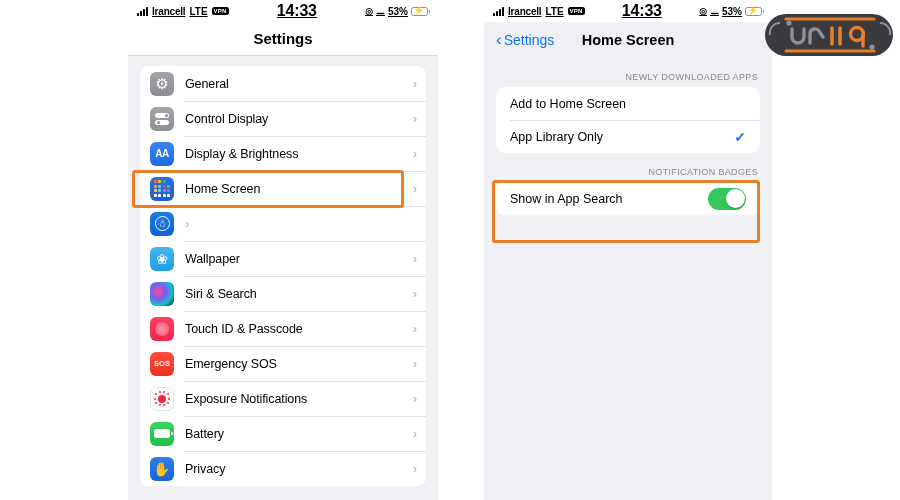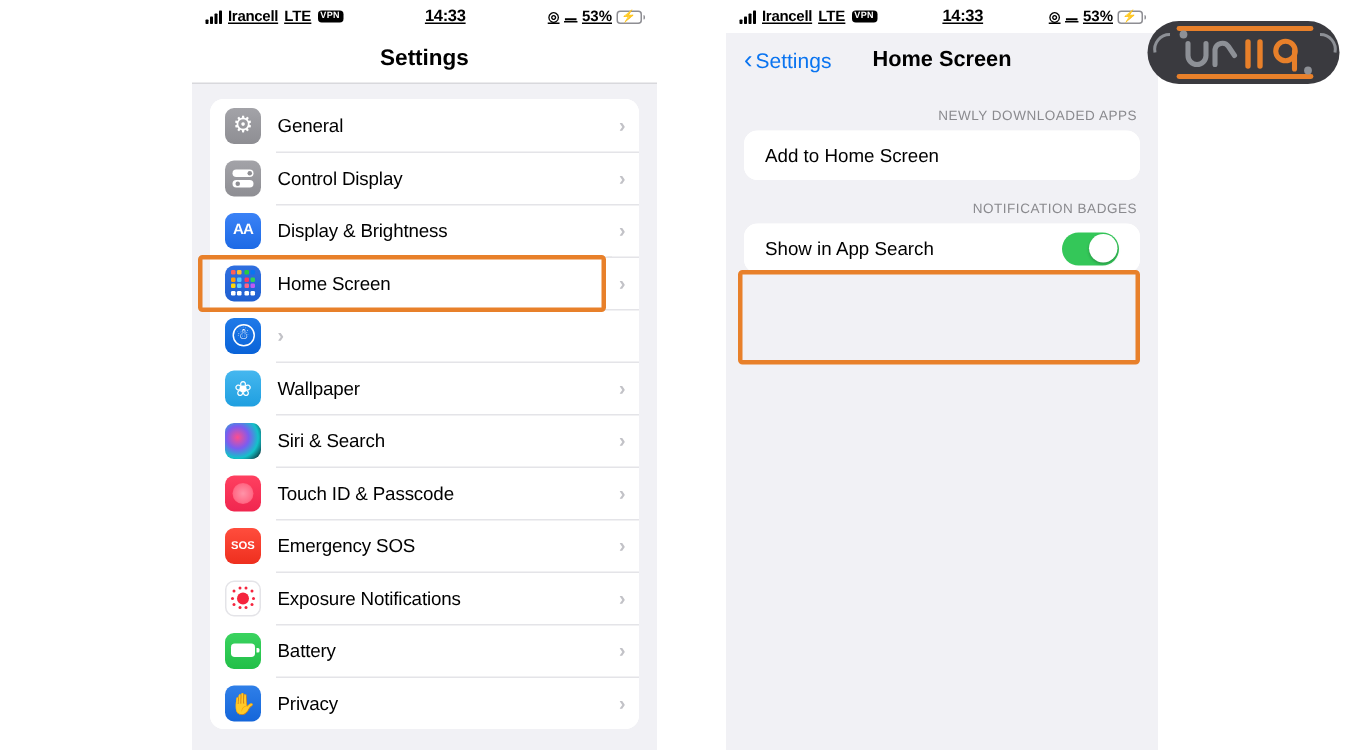--- a/index.html
+++ b/index.html
@@ -21,21 +21,21 @@
   #phone-right { left: 484px; width: 288px; }
 
   
   .statusbar {
     height: 22px; background: #ffffff;
     display: flex; align-items: center;
     padding: 0 10px 0 9px;
     font-size: 10.5px; font-weight: bold; color: #000; text-decoration: underline;
   }
   .sb-left { display: flex; align-items: center; gap: 4px; flex: 0 0 auto; }
-  .sb-mid  { flex: 1 1 auto; text-align: center; font-size: 11px; letter-spacing: -0.2px; }
+  .sb-mid  { flex: 1 1 auto; text-align: center; font-size: 16px; letter-spacing: -0.2px; }
   .sb-right{ display: flex; align-items: center; gap: 3px; flex: 0 0 auto; }
   .bars { display: flex; align-items: flex-end; gap: 1px; height: 9px; }
   .bars i { display: block; width: 2px; background: #000; border-radius: .5px; }
   .bars i:nth-child(1){ height: 3px; }
   .bars i:nth-child(2){ height: 5px; }
   .bars i:nth-child(3){ height: 7px; }
   .bars i:nth-child(4){ height: 9px; }
   .carrier { font-size: 10px; font-weight: 600; letter-spacing: -0.2px; }
   .lte { font-size: 10px; font-weight: 600; }
   .vpn {
@@ -391,20 +391,24 @@
       </div>
       <div class="sub-title">Home Screen</div>
     </div>
 
     <div id="right-body">
         <div class="section-header">NEWLY DOWNLOADED APPS</div>
         <div class="group" style="margin: 0px 12px;">
           <div class="prow">
             <span class="prow-label">Add to Home Screen</span>
           </div>
+          <div class="prow">
+            <span class="prow-label">App Library Only</span>
+            <span class="check">✓</span>
+          </div>
         </div>
         <div class="section-header">NOTIFICATION BADGES</div>
         <div class="group" style="margin: 0px 12px;">
           <div class="prow">
             <span class="prow-label">Show in App Search</span>
             <span class="toggle">
               <span class="knob"></span>
             </span>
           </div>
         </div>

